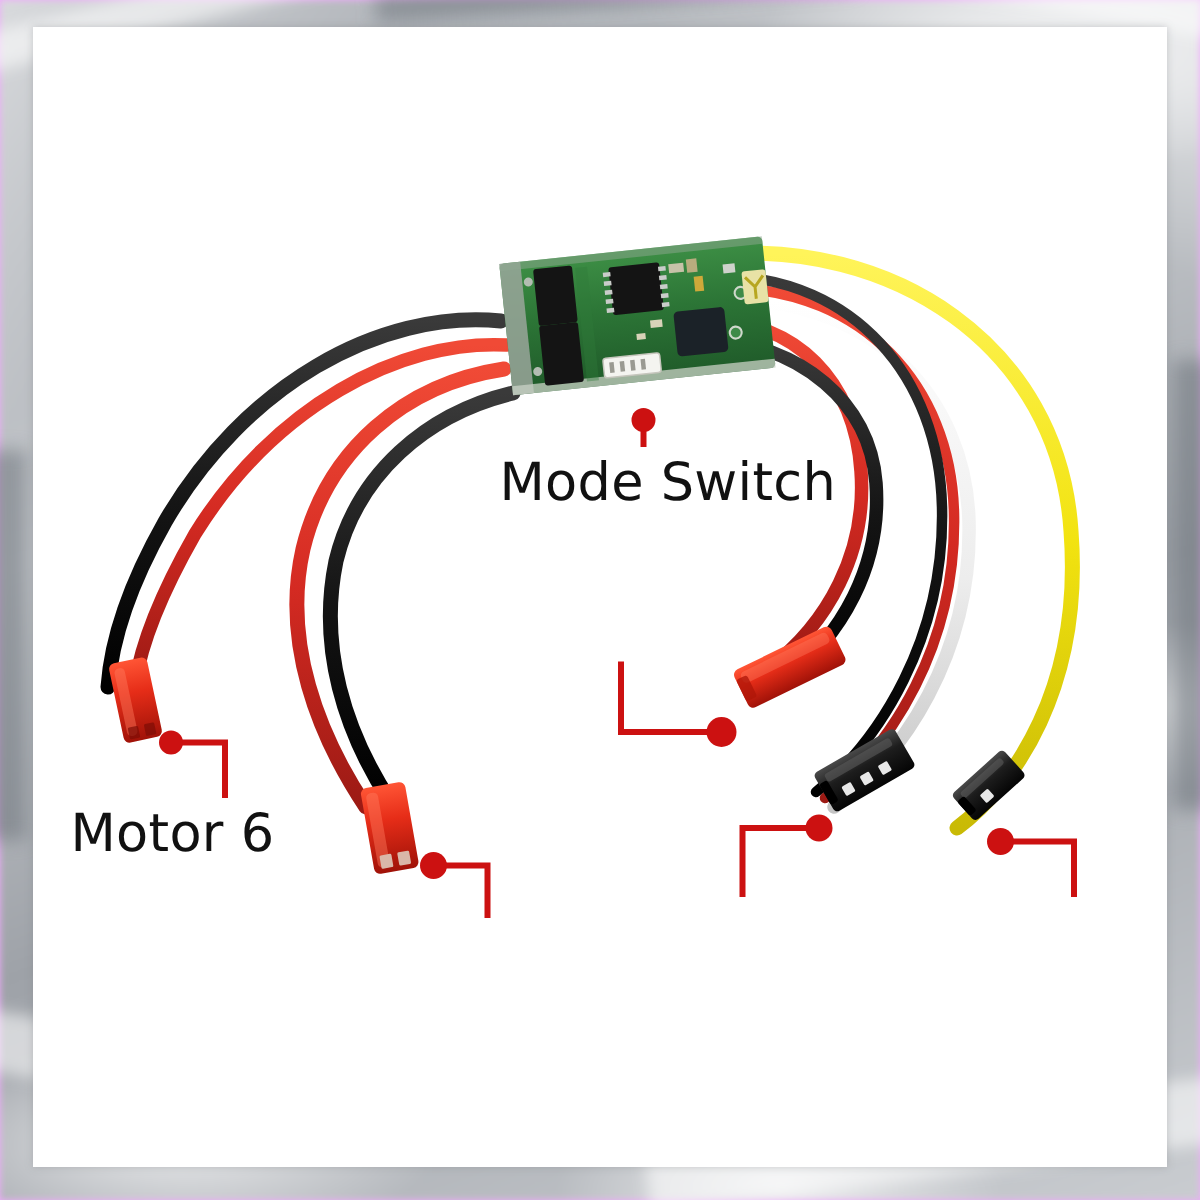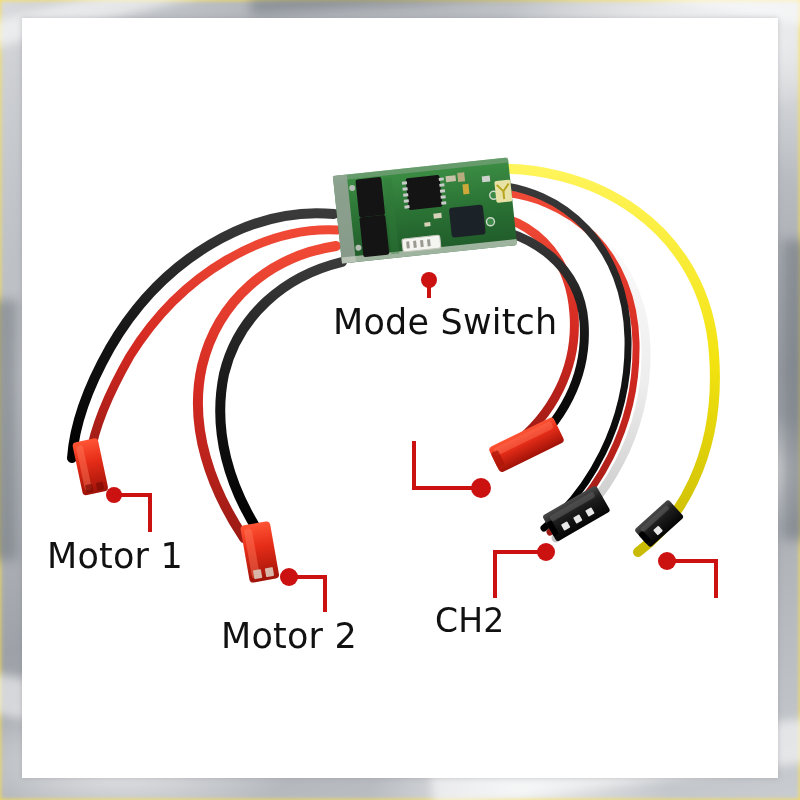--- a/index.html
+++ b/index.html
@@ -8,21 +8,21 @@
     width: 800px;
     height: 800px;
     overflow: hidden;
     font-family: "DejaVu Sans", sans-serif;
   }
 
   #stage {
     position: relative;
     width: 800px;
     height: 800px;
-    background: #fde047;
+    background: #f0abfc;
     overflow: hidden;
   }
 
   
   .bg-layer {
     position: absolute;
     inset: 0;
     background:
       linear-gradient(135deg, rgba(255,255,255,0.55) 0%, rgba(255,255,255,0) 18%),
       linear-gradient(205deg, rgba(255,255,255,0.45) 2%, rgba(255,255,255,0) 16%),
@@ -273,19 +273,17 @@
             <circle cx="407" cy="262" r="8" fill="#cc1111"></circle>
             <circle cx="459" cy="470" r="10" fill="#cc1111"></circle>
             <circle cx="92" cy="477" r="8" fill="#cc1111"></circle>
             <circle cx="267" cy="559" r="9" fill="#cc1111"></circle>
             <circle cx="524" cy="534" r="9" fill="#cc1111"></circle>
             <circle cx="645" cy="543" r="9" fill="#cc1111"></circle>
           </g>
       </svg>
 
       <div class="label lg" style="left:311px; top:284px;">Mode Switch</div>
-      <div class="label lg" style="left:25px;  top:518px;">Motor 1</div>
-      <div class="label lg" style="left:199px; top:598px;">Motor 2</div>
-      <div class="label md" style="left:413px; top:583px;">CH2</div>
+      <div class="label lg" style="left:25px;  top:518px;">Motor 6</div>
 
     </div>
   </div>
 </div>
 
 </body></html>

